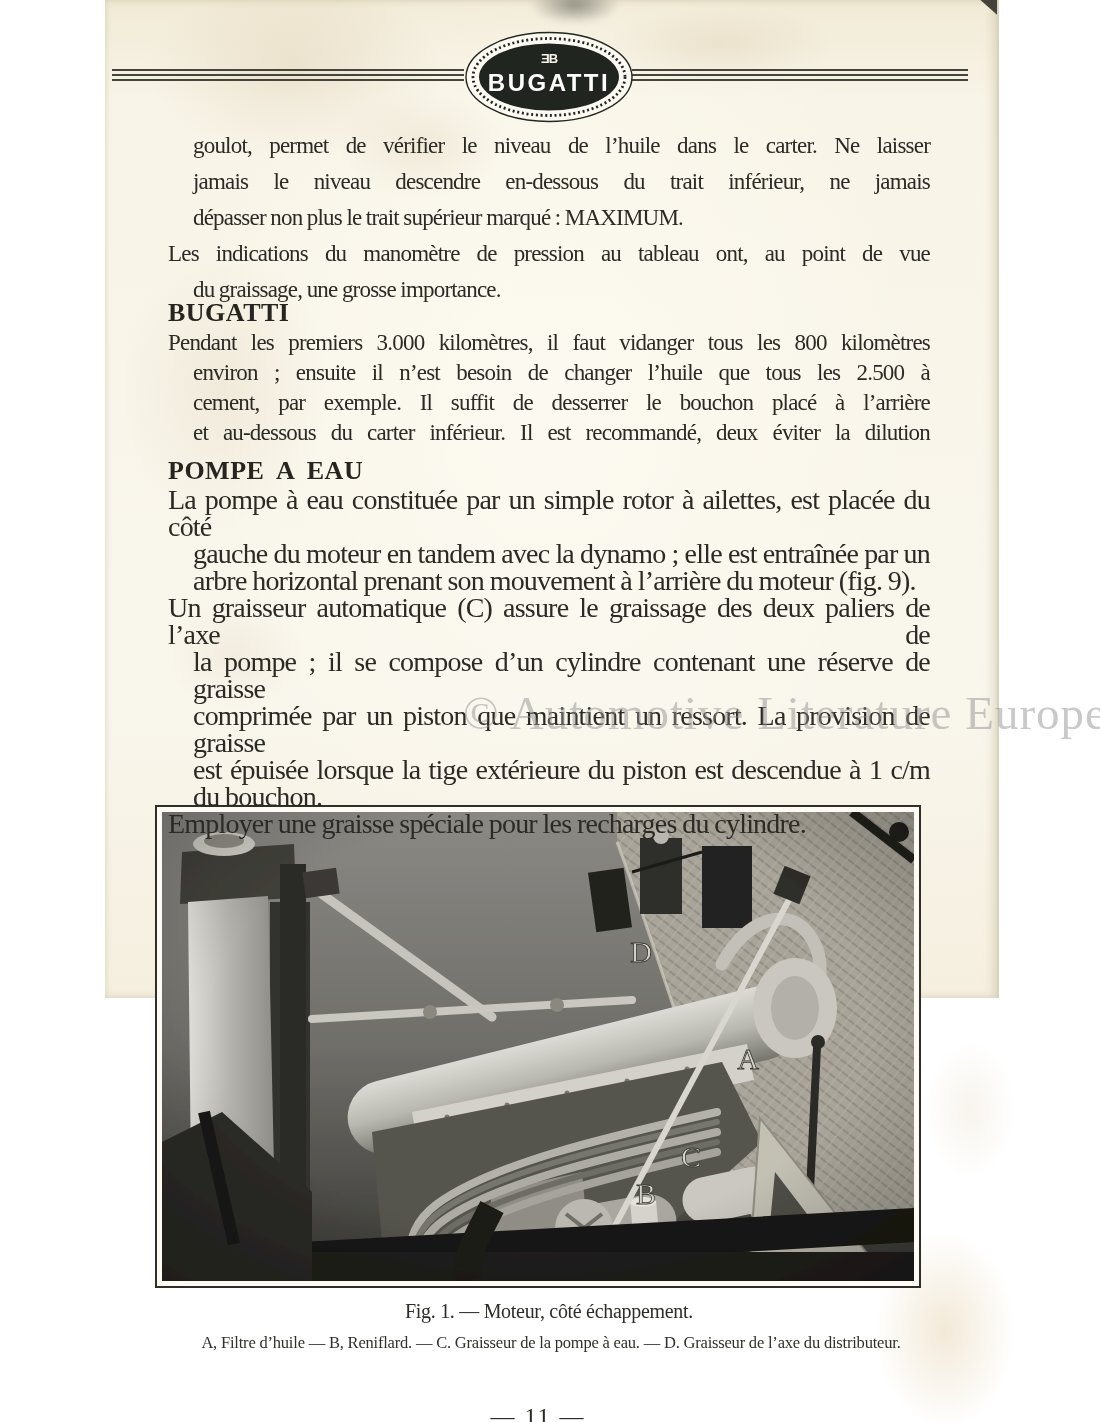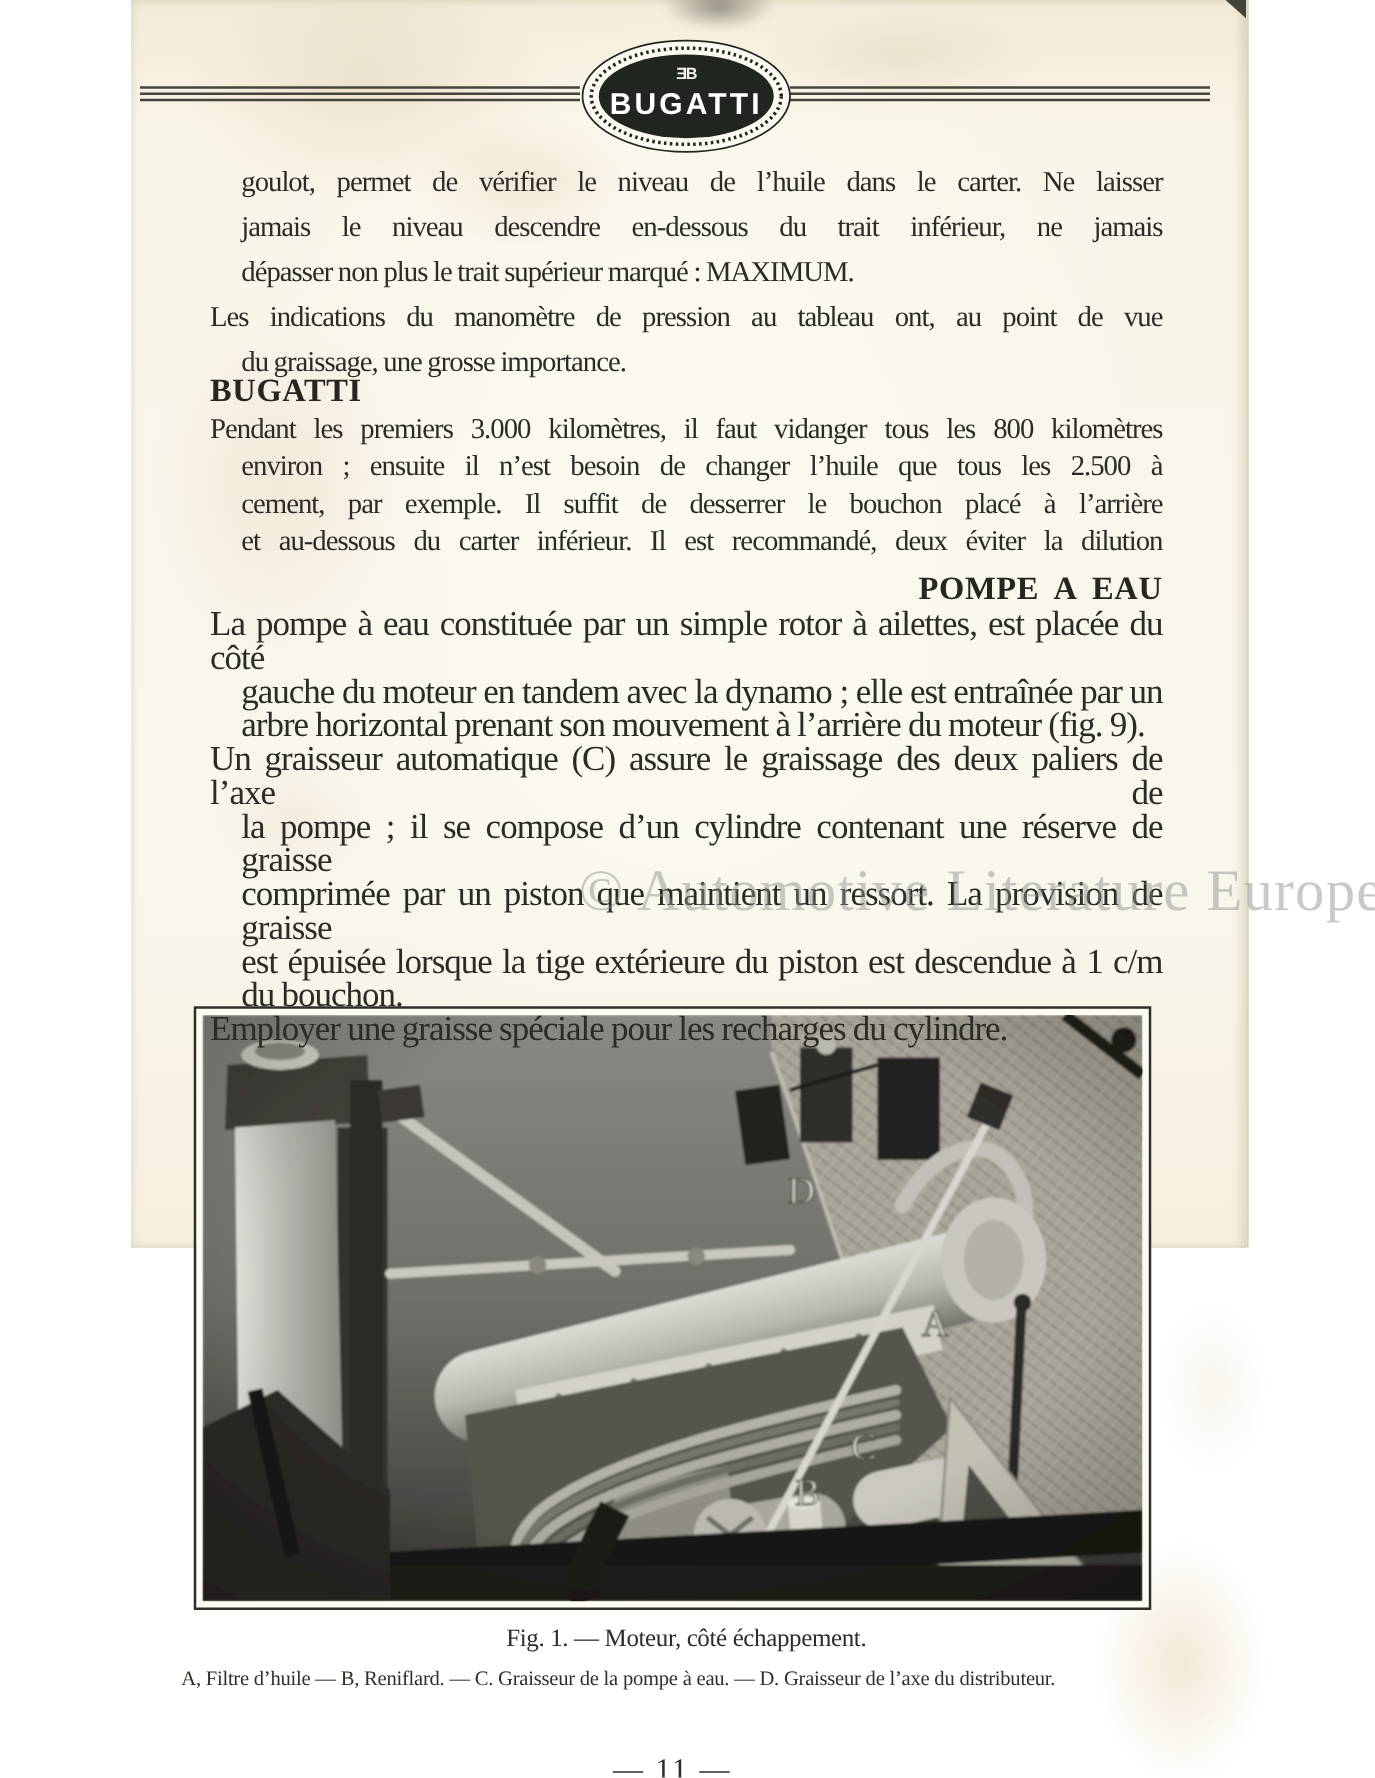--- a/index.html
+++ b/index.html
@@ -38,33 +38,33 @@
   .tl.tll{text-align-last:left;}
   .tl.ind{margin-left:25px;}
   .blk0,.blk1{font-size:23px;line-height:36px;}
   .blk3{font-size:23px;line-height:30px;}
   .blk5,.blk6,.blk7{font-size:28px;line-height:27px;}
   .block-heading{
     font-size:26px;font-weight:bold;line-height:30px;
     letter-spacing:.5px;word-spacing:6px;color:#26251f;
   }
   .blk2{margin-top:-10px;}
-  .blk4{margin-top:8px;text-align:right;}
+  .blk4{margin-top:8px;}
   
   .photo-frame{
     position:absolute;left:50px;top:805px;width:752px;height:469px;
     border:2px solid #2f2e28;background:#fdfbf4;padding:5px;z-index:4;
   }
   .photo-frame svg{display:block;}
   .fig-caption{
     position:absolute;left:63px;top:1300px;width:762px;text-align:center;
     font-size:20px;color:#2e2c26;letter-spacing:-0.3px;
   }
   .fig-legend{
-    position:absolute;left:40px;top:1333px;width:812px;
+    position:absolute;left:40px;top:1333px;width:812px;text-align:center;
     font-size:16.5px;color:#312f29;letter-spacing:-0.2px;white-space:nowrap;
   }
   .page-no{
     position:absolute;left:63px;top:1371px;width:740px;text-align:center;
     font-size:24px;color:#2b2a25;letter-spacing:2px;margin-top:32px;
   }
   
   .watermark{
     position:absolute;left:463px;top:686px;z-index:20;white-space:nowrap;
     font-family:"Liberation Serif","DejaVu Serif",serif;

